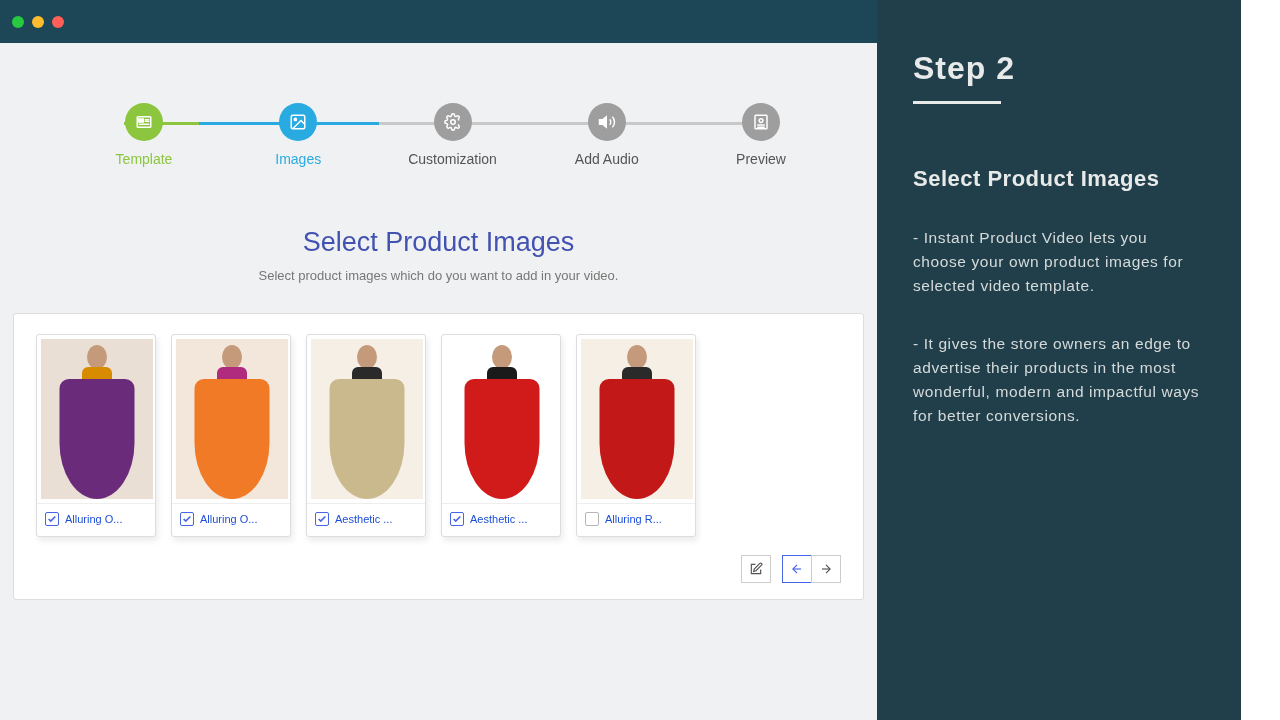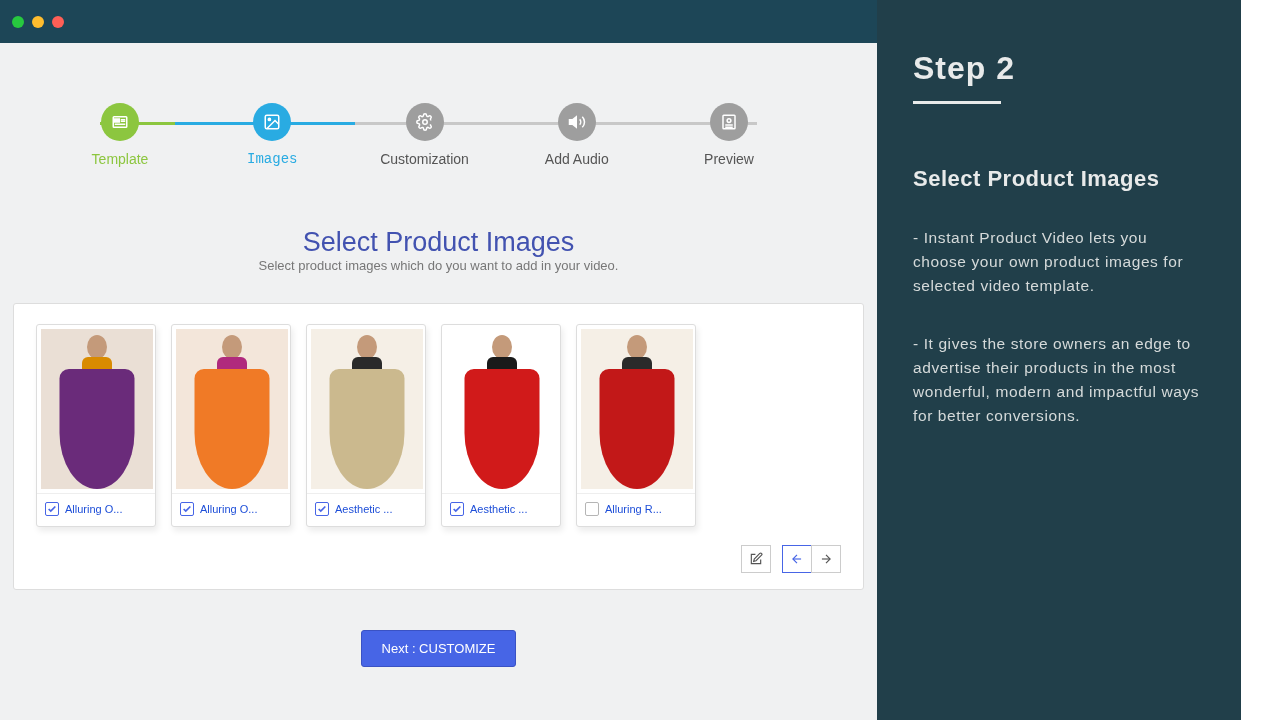--- a/index.html
+++ b/index.html
@@ -4,35 +4,35 @@
 <style>
   * { box-sizing: border-box; margin: 0; padding: 0; }
   body { font-family: -apple-system, BlinkMacSystemFont, "Segoe UI", sans-serif; width: 1280px; height: 720px; overflow: hidden; display: flex; }
   .left-panel { width: 877px; height: 720px; background: #f0f1f2; position: relative; }
   .title-bar { height: 43px; background: #1d4657; display: flex; align-items: center; padding-left: 12px; gap: 8px; }
   .traffic-light { width: 12px; height: 12px; border-radius: 50%; }
   .traffic-light.green { background: #27c93f; }
   .traffic-light.yellow { background: #ffbd2e; }
   .traffic-light.orange { background: #ff5f56; }
 
-  .stepper { display: flex; justify-content: space-between; align-items: flex-start; padding: 60px 88px 30px 60px; position: relative; }
+  .stepper { display: flex; justify-content: space-between; align-items: flex-start; padding: 60px 56px 30px 60px; position: relative; margin-left: 24px; }
   .step { display: flex; flex-direction: column; align-items: center; gap: 10px; width: 120px; position: relative; z-index: 2; }
   .step-circle { width: 38px; height: 38px; border-radius: 50%; display: flex; align-items: center; justify-content: center; color: #fff; }
   .step-circle.done { background: #8cc63f; }
   .step-circle.active { background: #29abe2; }
   .step-circle.pending { background: #9e9e9e; }
   .step-label { font-size: 14px; color: #555; }
   .step-label.done { color: #8cc63f; }
-  .step-label.active { color: #29abe2; font-family: Liberation Mono, monospace; }
+  .step-label.active { color: #29abe2; }
   .stepper-line { position: absolute; top: 79px; left: 120px; right: 120px; height: 3px; background: #c8c8c8; z-index: 1; }
   .stepper-line-fill1 { position: absolute; top: 79px; left: 100px; width: 75px; height: 3px; background: #8cc63f; z-index: 1; }
   .stepper-line-fill2 { position: absolute; top: 79px; left: 175px; width: 180px; height: 3px; background: #29abe2; z-index: 1; }
 
   .content-title { text-align: center; font-size: 27px; color: #4252b0; font-weight: 500; margin-top: 30px; }
-  .content-sub { text-align: center; font-size: 13px; color: #777; }
+  .content-sub { text-align: center; font-size: 13px; color: #777; margin-top: 10px; }
 
   .gallery-card { margin: 30px 13px 0 13px; background: #fff; border: 1px solid #ddd; border-radius: 3px; padding: 20px 22px 16px 22px; }
   .gallery-row { display: flex; gap: 15px; }
   .product { width: 120px; border: 1px solid #ddd; border-radius: 3px; background: #fff; box-shadow: 2px 4px 6px rgba(0,0,0,0.08); overflow: hidden; }
   .product-img { width: 112px; height: 160px; margin: 4px; display: flex; align-items: center; justify-content: center; }
   .product-footer { display: flex; align-items: center; gap: 6px; padding: 8px 8px 10px 8px; border-top: 1px solid #eee; }
   .cbx { width: 14px; height: 14px; border: 1.5px solid #4765e6; border-radius: 2px; display: flex; align-items: center; justify-content: center; flex-shrink: 0; cursor: pointer; }
   .cbx.checked { background: #fff; color: #4765e6; }
   .cbx.unchecked { border-color: #b5b5b5; }
   .cbx svg { width: 10px; height: 10px; }
@@ -233,21 +233,20 @@
       </div>
       <div class="nav-btn arrow">
         <svg width="16" height="14" viewBox="0 0 24 24" fill="none" stroke="currentColor" stroke-width="2">
             <line x1="5" y1="12" x2="19" y2="12"></line>
             <polyline points="12 5 19 12 12 19"></polyline>
           </svg>
       </div>
     </div>
   </div>
 
-  <button class="next-btn">Next : CUSTOMIZE</button>
 </div>
 
 <div class="right-panel">
   <div class="step-heading">Step 2</div>
   <div class="underline"></div>
   <div class="panel-title">Select Product Images</div>
   <div class="panel-para">- Instant Product Video lets you choose your own product images for selected video template.</div>
   <div class="panel-para">- It gives the store owners an edge to advertise their products in the most wonderful, modern and impactful ways for better conversions.</div>
 </div>
 

